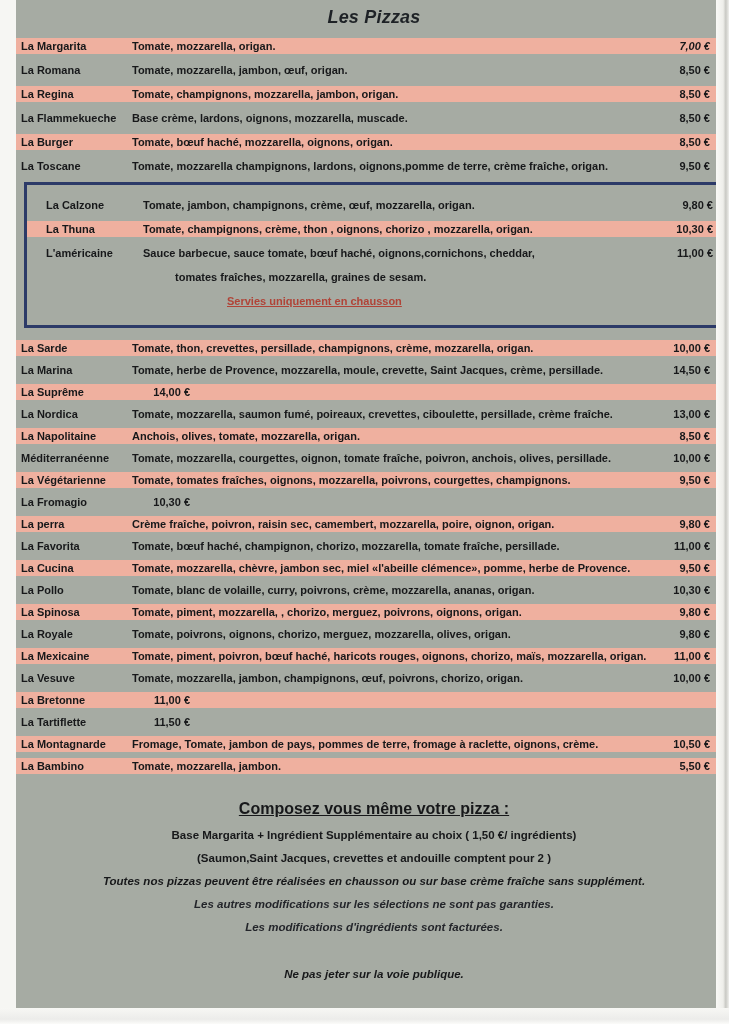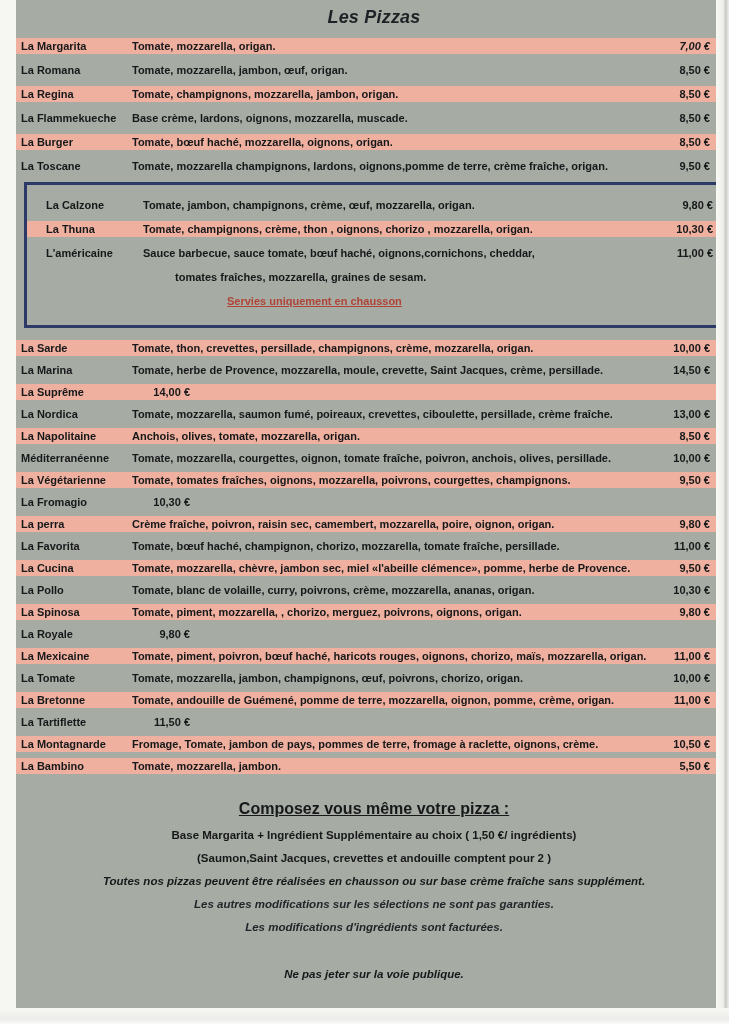--- a/index.html
+++ b/index.html
@@ -228,38 +228,38 @@
   </div>
 
   <div class="row hl">
     <div class="name">La Spinosa</div>
     <div class="desc">Tomate,  piment, mozzarella, , chorizo, merguez, poivrons, oignons, origan.</div>
     <div class="price">9,80 €</div>
   </div>
 
   <div class="row">
     <div class="name">La Royale</div>
+    <div class="desc">Tomate, poivrons, oignons, chorizo, merguez, mozzarella, olives, origan.</div>
     <div class="price">9,80 €</div>
   </div>
 
   <div class="row hl">
     <div class="name">La Mexicaine</div>
     <div class="desc">Tomate, piment, poivron, bœuf haché, haricots rouges, oignons, chorizo, maïs, mozzarella, origan.</div>
     <div class="price">11,00 €</div>
   </div>
 
   <div class="row">
-    <div class="name">La Tomate</div>
+    <div class="name">La Vesuve</div>
     <div class="desc">Tomate, mozzarella, jambon, champignons, œuf, poivrons, chorizo, origan.</div>
     <div class="price">10,00 €</div>
   </div>
 
   <div class="row hl">
     <div class="name">La Bretonne</div>
-    <div class="desc">Tomate, andouille de Guémené, pomme de terre, mozzarella, oignon, pomme, crème, origan.</div>
     <div class="price">11,00 €</div>
   </div>
 
   <div class="row">
     <div class="name">La Tartiflette</div>
     <div class="price">11,50 €</div>
   </div>
 
   <div class="row hl">
     <div class="name">La Montagnarde</div>

